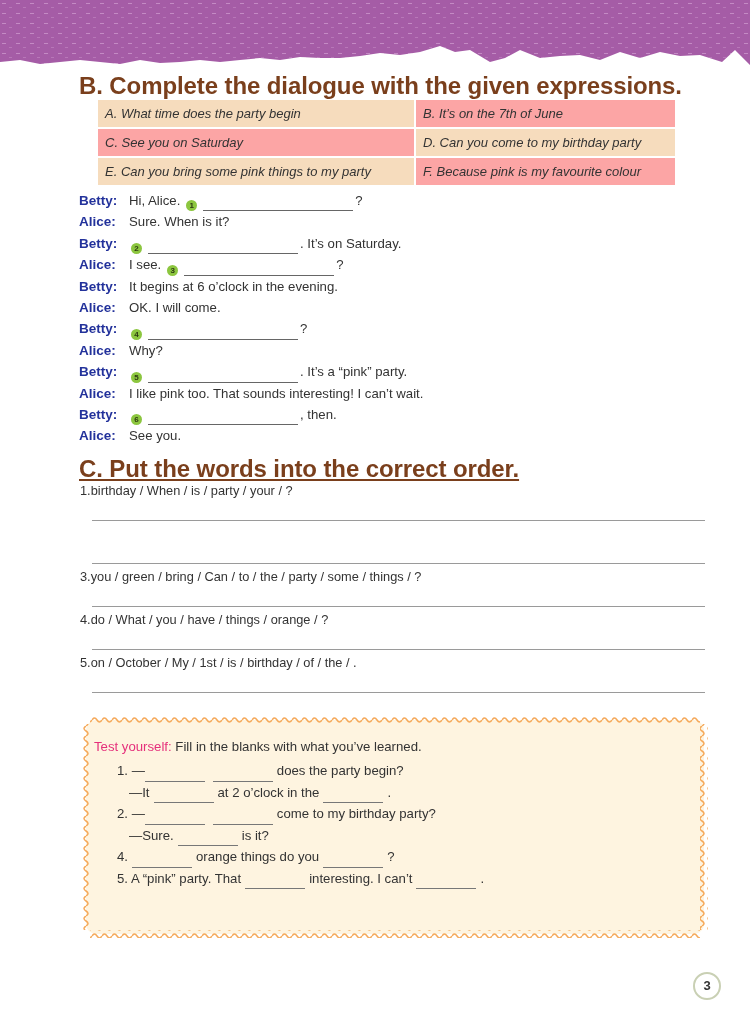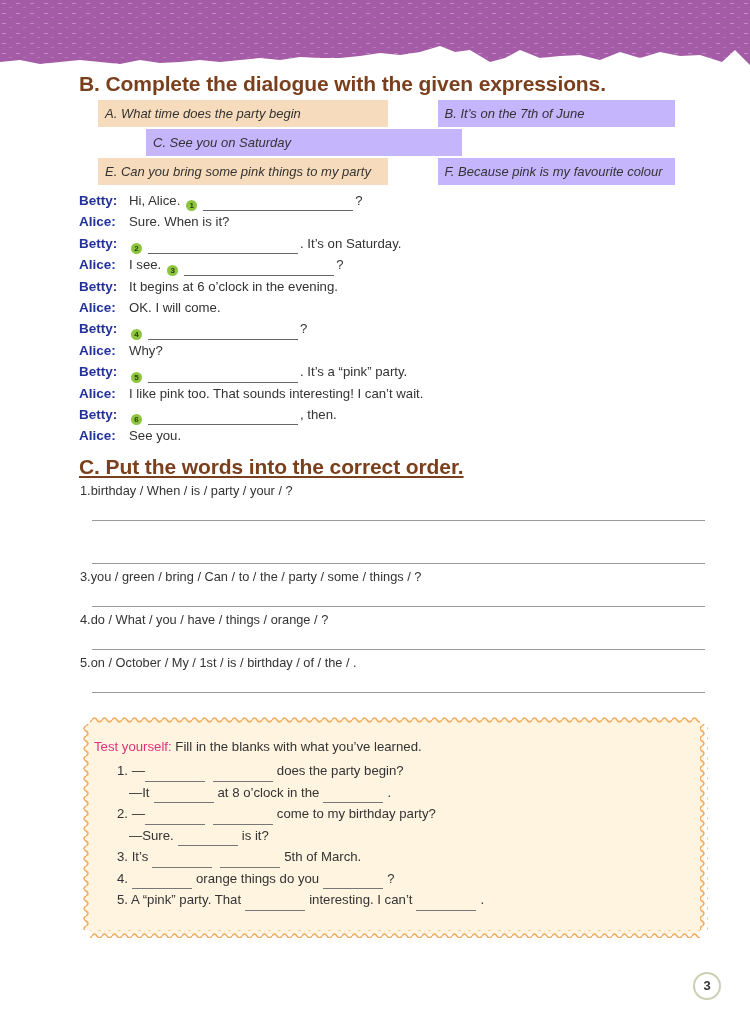--- a/index.html
+++ b/index.html
@@ -4,33 +4,33 @@
 <style>
   * { box-sizing: border-box; margin: 0; padding: 0; }
   html, body { width: 750px; height: 1018px; background: #ffffff; overflow: hidden; }
   body { position: relative; font-family: "Liberation Sans", sans-serif; color: #3a3a3a; }
 
   .header-band { position: absolute; left: 0; top: 0; width: 750px; height: 72px; }
   .header-band svg { display: block; }
 
   .section-title {
     position: absolute; font-family: "Liberation Sans", sans-serif;
-    font-weight: bold; font-size: 21px; color: #7a3f1c; letter-spacing: -0.1px;
+    font-weight: bold; font-size: 24px; color: #7a3f1c; letter-spacing: -0.1px;
   }
 
   .expr-table { position: absolute; left: 98px; top: 100px; width: 577px; }
   .expr-row { display: flex; height: 27px; margin-bottom: 2px; }
   .expr-cell {
     font-size: 13px; color: #333; line-height: 27px; padding-left: 7px;
     white-space: nowrap; overflow: hidden; font-style: italic;
   }
   .expr-cell.left { width: 316px; margin-right: 2px; }
   .expr-cell.right { width: 259px; }
   .peach { background: #f6dcbd; }
-  .green { background: #c4b5fd; margin-left: 48px; }
+  .green { background: #fca5a5; }
 
   .dialogue { position: absolute; left: 79px; top: 190px; }
   .dl-line { height: 21.4px; line-height: 21.4px; font-size: 13.2px; white-space: nowrap; display: flex; align-items: flex-end; }
   .speaker { font-weight: bold; color: #23329b; width: 50px; display: inline-block; font-size: 13.5px; }
   .dl-text { color: #333; }
   .num-badge {
     display: inline-block; width: 11px; height: 11px; border-radius: 50%;
     background: #8cc63f; color: #2d3a12; font-size: 8px; line-height: 11px;
     text-align: center; font-weight: bold; margin: 0 6px 0 2px;
   }
@@ -75,20 +75,21 @@
 
 <div class="section-title" style="left:79px; top:72px;">B. Complete the dialogue with the given expressions.</div>
 
 <div class="expr-table">
   <div class="expr-row">
     <div class="expr-cell left peach">A. What time does the party begin</div>
     <div class="expr-cell right green">B. It’s on the 7th of June</div>
   </div>
   <div class="expr-row">
     <div class="expr-cell left green">C. See you on Saturday</div>
+    <div class="expr-cell right peach">D. Can you come to my birthday party</div>
   </div>
   <div class="expr-row">
     <div class="expr-cell left peach">E. Can you bring some pink things to my party</div>
     <div class="expr-cell right green">F. Because pink is my favourite colour</div>
   </div>
 </div>
 
 <div class="dialogue">
   <div class="dl-line">
     <span class="speaker">Betty:</span>
@@ -201,42 +202,36 @@
     <div class="test-lines">
       <div class="t-line">
         <span>1. —</span>
         <span class="t-blank" style="margin-left:0;"></span>
         <span class="t-blank"></span>
         <span>does the party begin?</span>
       </div>
       <div class="t-line indent">
         <span>—It</span>
         <span class="t-blank"></span>
-        <span>at 8 o’clock in the</span>
+        <span>at 2 o’clock in the</span>
         <span class="t-blank"></span>
         <span>.</span>
       </div>
       <div class="t-line">
         <span>2. —</span>
         <span class="t-blank" style="margin-left:0;"></span>
         <span class="t-blank"></span>
         <span>come to my birthday party?</span>
       </div>
       <div class="t-line indent">
         <span>—Sure.</span>
         <span class="t-blank"></span>
         <span>is it?</span>
       </div>
       <div class="t-line">
-        <span>3. It’s</span>
-        <span class="t-blank"></span>
-        <span class="t-blank"></span>
-        <span>5th of March.</span>
-      </div>
-      <div class="t-line">
         <span>4.</span>
         <span class="t-blank"></span>
         <span>orange things do you</span>
         <span class="t-blank"></span>
         <span>?</span>
       </div>
       <div class="t-line">
         <span>5. A “pink” party. That</span>
         <span class="t-blank"></span>
         <span>interesting. I can’t</span>

